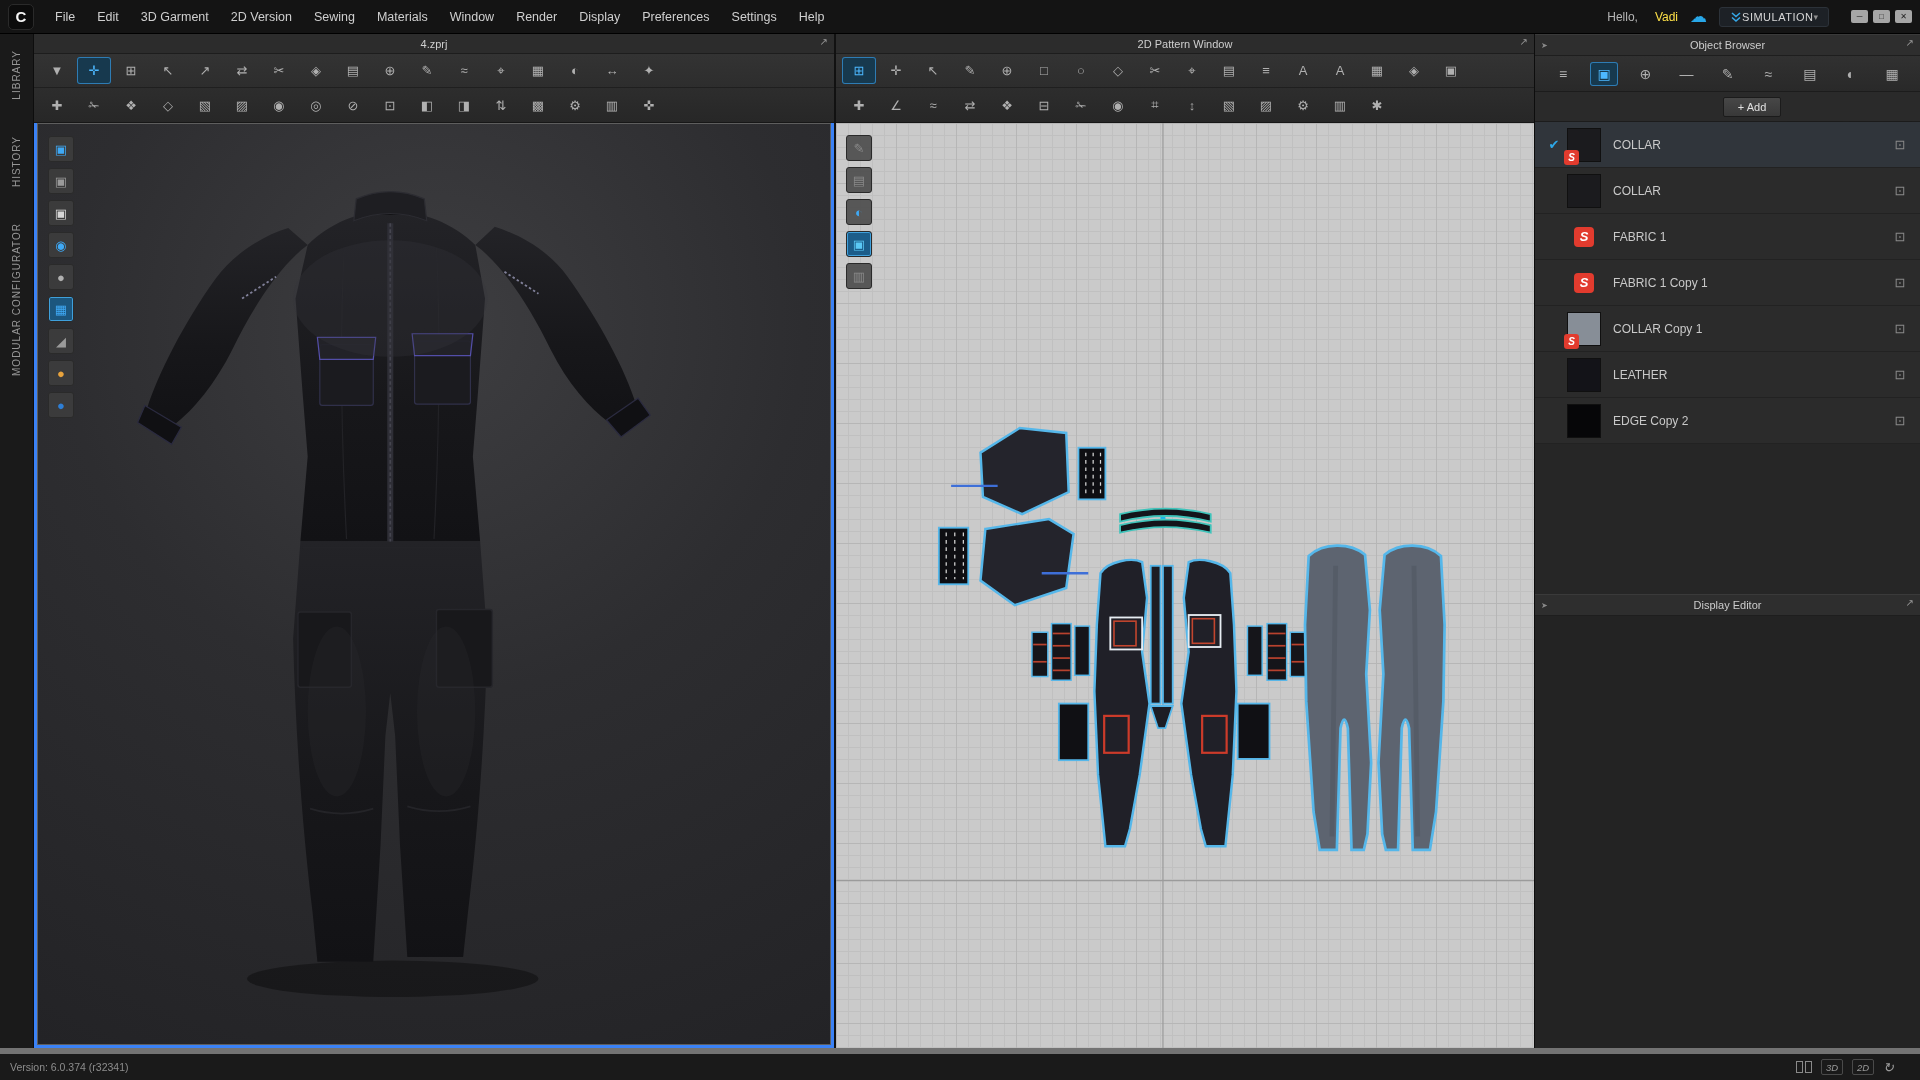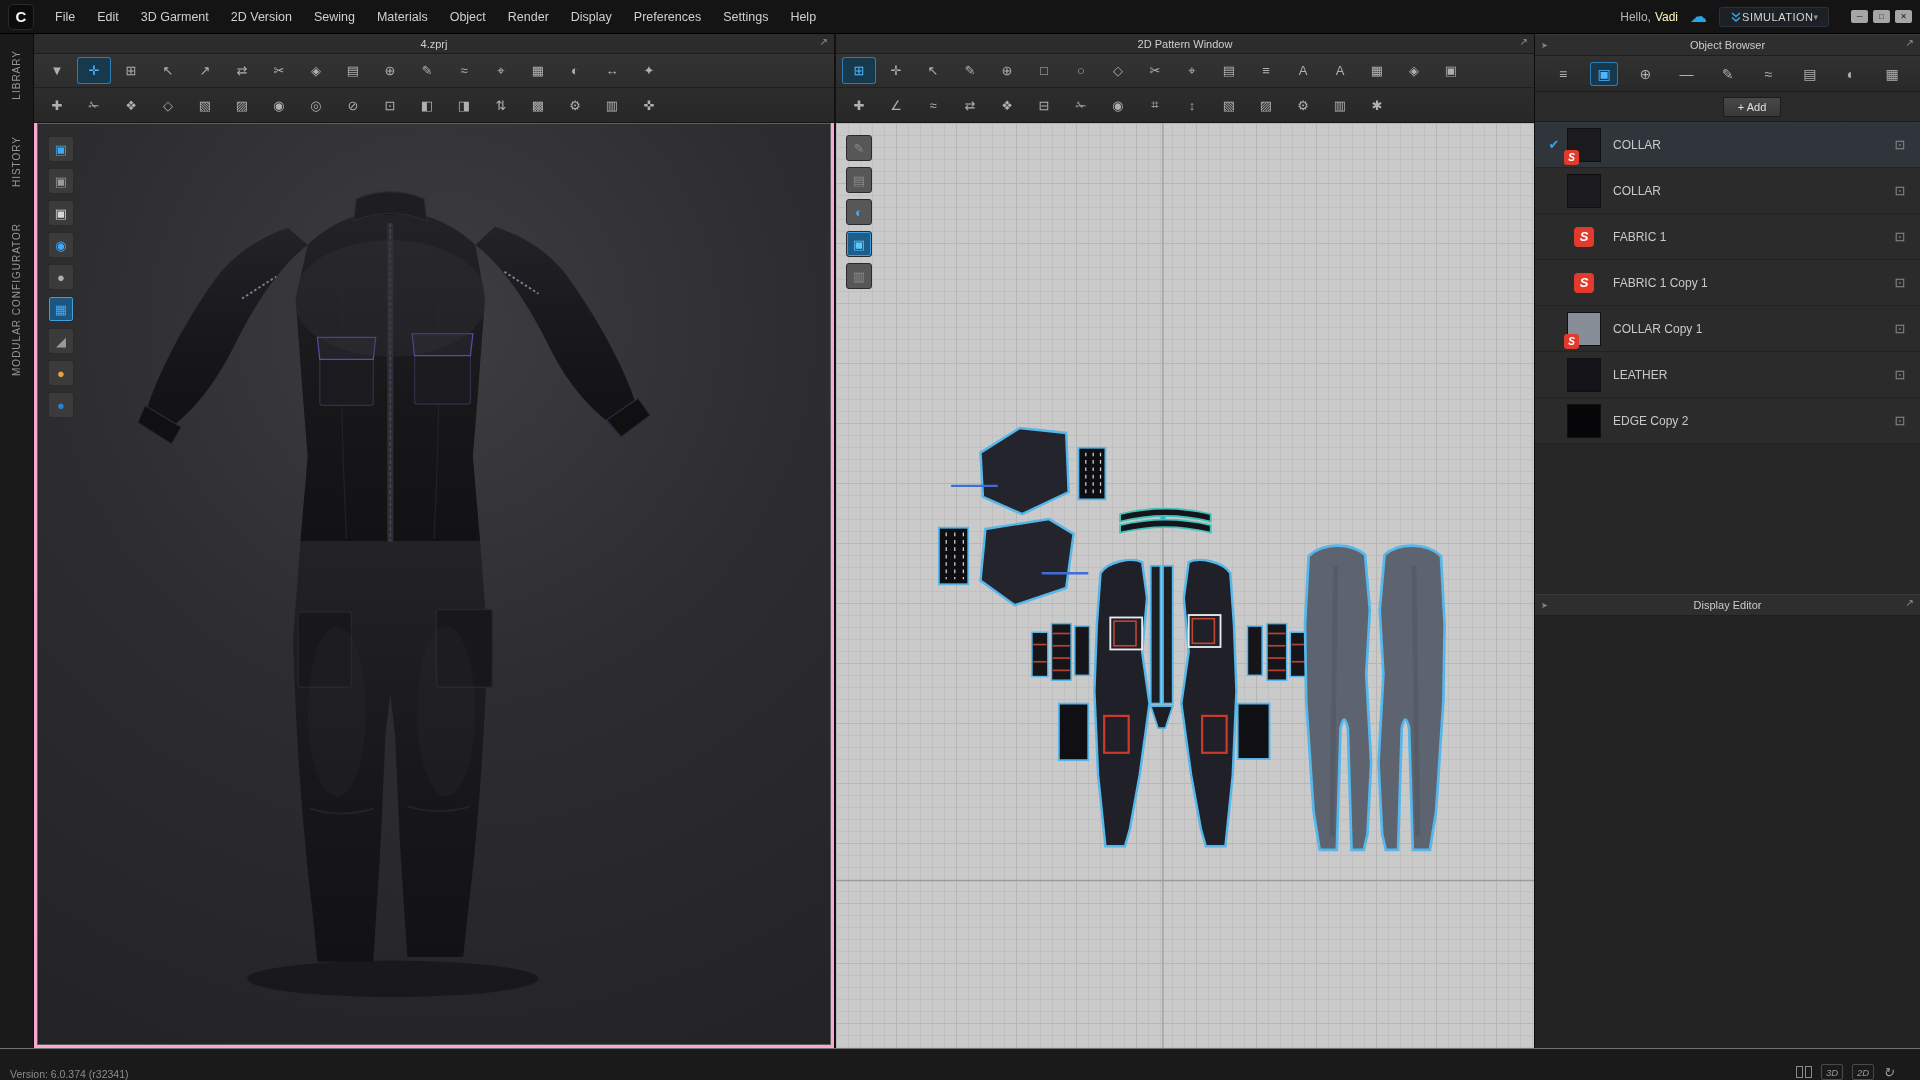--- a/index.html
+++ b/index.html
@@ -10,41 +10,41 @@
   .menubar { height:34px; background:#141414; display:flex; align-items:center;
     border-bottom:1px solid #000; padding:0 8px; }
   .logo { width:26px; height:26px; background:#0c0c0c; border-radius:5px; color:#f5f5f5;
     font-weight:bold; font-size:15px; display:flex; align-items:center; justify-content:center;
     margin-right:10px; border:1px solid #2a2a2a; }
   .menus { display:flex; height:100%; align-items:center; }
   .menu-item { padding:0 11px; font-size:12.5px; color:#cfcfcf; height:100%;
     display:flex; align-items:center; cursor:default;text-align:center; }
   .menubar-right { margin-left:auto; display:flex; align-items:center; gap:12px; }
   .greeting { font-size:12px; color:#b5b5b5; }
-  .greeting .user { color:#fef9c3; margin-left:4px; }
+  .greeting .user { color:#fde047; margin-left:17px; }
   .cloud-btn { font-size:17px; color:#28a7e8; line-height:1; }
   .sim-box { display:flex; align-items:center; background:#1d2126;
     border:1px solid #2c3239; border-radius:3px; padding:3px 10px; }
   .sim-box .sim-label { font-size:11px; letter-spacing:0.5px; color:#d6d6d6; }
   .sim-caret { color:#8f8f8f; font-size:9px; }
   .win-controls { display:flex; gap:5px; margin-left:10px; }
   .win-btn { width:17px; height:13px; background:#a6a6a6; border-radius:2px; color:#1d1d1d;
     font-size:8px; display:flex; align-items:center; justify-content:center; }
 
   
   .main { display:flex; height:1014px; }
 
   
   .rail { width:34px; background:#1a1a1a; border-right:1px solid #0d0d0d;
     display:flex; flex-direction:column; align-items:center; padding-top:16px; gap:36px; }
   .rail-tab { writing-mode:vertical-rl; transform:rotate(180deg); font-size:10px;
     letter-spacing:1px; color:#969696; white-space:nowrap; }
 
   
-  .pane { display:flex; flex-direction:column; background:#f9a8d4; }
+  .pane { display:flex; flex-direction:column; background:#3b82f6; }
   .pane3d { width:800px; }
   .pane2d { flex:1; border-left:2px solid #111; }
   .pane-titlebar { height:20px; background:#2c2c2c; border-bottom:1px solid #1d1d1d;
     display:flex; align-items:center; justify-content:center; position:relative;
     font-size:11px; color:#cfcfcf; }
   .popout { position:absolute; right:6px; top:2px; font-size:10px; color:#9a9a9a; }
 
   .toolbar { background:linear-gradient(#333,#272727); border-bottom:1px solid #171717; }
   .t-row { height:34px; display:flex; align-items:center; padding:0 6px; gap:3px;
     border-bottom:1px solid #1f1f1f; }
@@ -112,22 +112,22 @@
     display:flex; align-items:center; justify-content:center; }
   .t-plain .s-badge { position:static; width:20px; height:20px; font-size:13px;
     border-radius:4px; }
   .ob-label { flex:1; font-size:12px; color:#c9c9c9; }
   .ob-cube { width:40px; text-align:center; color:#8a8a8a; font-size:13px; }
 
   .ob-empty { height:150px; background:#262626; }
   .pe-body { flex:1; background:#232323; }
 
   
-  .statusbar { height:32px; background:#1a1a1a; border-top:1px solid #737373;
-    display:flex; align-items:flex-end; padding:0 10px; }
+  .statusbar { height:32px; background:#1a1a1a; border-top:6px solid #737373;
+    display:flex; align-items:center; padding:0 10px; }
   .version { font-size:10.5px; color:#8d8d8d; }
   .status-right { margin-left:auto; display:flex; align-items:center; gap:9px;
     margin-right:16px;font-style:italic; }
   .view-badge { min-width:22px; height:16px; border:1px solid #4a4a4a; border-radius:2px;
     color:#9a9a9a; font-size:9.5px; display:flex; align-items:center; justify-content:center;
     padding:0 3px; }
   .split-icon { display:flex; gap:2px; }
   .split-icon i { display:block; width:7px; height:12px; border:1px solid #8a8a8a; }
   .refresh-icon { color:#9a9a9a; font-size:13px; }
 </style>
@@ -137,21 +137,21 @@
 <header class="menubar">
   <div class="logo">C</div>
   <nav class="menus">
 
   <div class="menu-item">File</div>
       <div class="menu-item">Edit</div>
       <div class="menu-item">3D Garment</div>
       <div class="menu-item">2D Version</div>
       <div class="menu-item">Sewing</div>
       <div class="menu-item">Materials</div>
-      <div class="menu-item">Object</div>
+      <div class="menu-item">Window</div>
       <div class="menu-item">Render</div>
       <div class="menu-item">Display</div>
       <div class="menu-item">Preferences</div>
       <div class="menu-item">Settings</div>
       <div class="menu-item">Help</div>
     </nav>
   <div class="menubar-right">
     <span class="greeting">
       <span>Hello,</span><span class="user">Vadi</span>
     </span>

